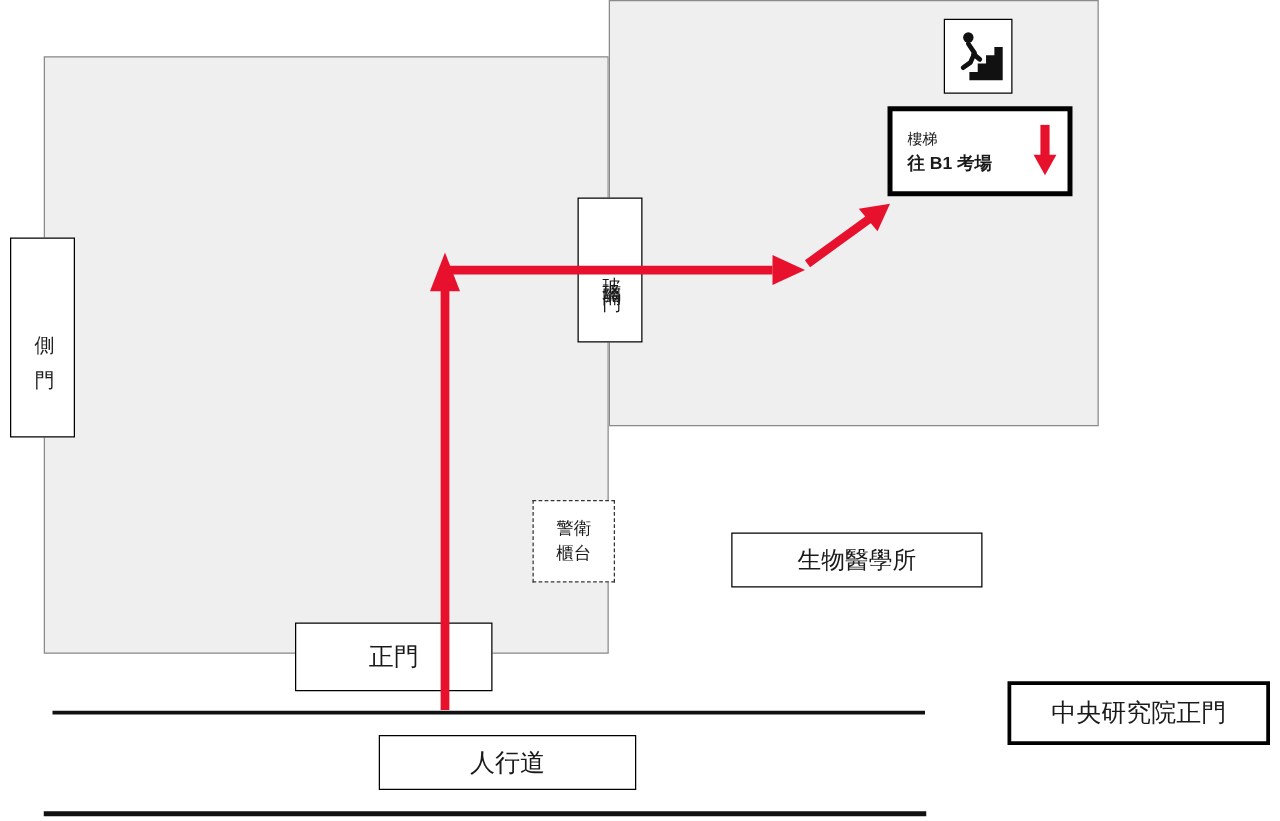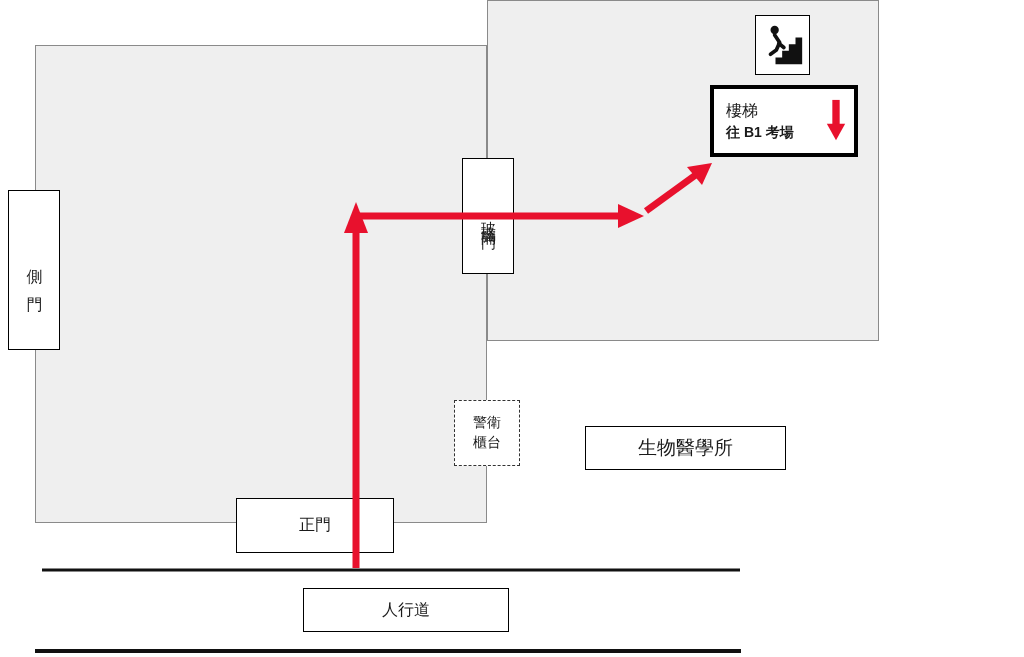--- a/index.html
+++ b/index.html
@@ -11,33 +11,33 @@
   .bldg {
     position:absolute; background:var(--bldg-fill,#efefef);
     border:1px solid var(--bldg-border,#8a8a8a); z-index:1; box-sizing:border-box;
   }
   .label-box {
     position:absolute; background:#ffffff; border:1.5px solid #000;
     display:flex; align-items:center; justify-content:center; text-align:center;
     z-index:2; box-sizing:border-box; color:#1a1a1a;
   }
   .vertical span { writing-mode:vertical-rl; text-orientation:upright; }
-  .dashed { border:1.5px dashed #333;margin-left:28px; }
+  .dashed { border:1.5px dashed #333; }
   .thick { border:3px solid #000; }
   .side-door span { letter-spacing:28px; font-size:16px; padding-top:28px; }
   .glass-door span { letter-spacing:5px; font-size:15px; padding-top:5px; }
   .guard { flex-direction:column; font-size:14px; line-height:1.4; }
   .big-label { font-size:19px; }
-  .mid-label { font-size:16px; }
+  .mid-label { font-size:20px; }
   .stairs-box {
     position:absolute; background:#fff; border:4px solid #000; z-index:2;
     box-sizing:border-box; display:flex; flex-direction:column; justify-content:center;
     padding-left:12px; gap:2px;
   }
-  .stairs-line1 { font-size:16px; }
+  .stairs-line1 { font-size:12px; }
   .stairs-line2 { font-size:14px; font-weight:bold; }
   .down-arrow-svg { position:absolute; right:7px; top:9px; }
   .icon-box {
     position:absolute; background:#fff; border:1.5px solid #000; z-index:2;
     box-sizing:border-box; display:flex; align-items:center; justify-content:center;
   }
   .overlay {
     position:absolute; left:0; top:0; z-index:3; pointer-events:none;
   }
   .road { stroke:var(--line-black,#111); }
@@ -89,20 +89,23 @@
   </div>
 
   <div class="label-box mid-label" style="left:236px; top:498px; width:158px; height:55px;">
     <span>正門</span>
   </div>
 
   <div class="label-box mid-label" style="left:268px; top:588px; width:206px; height:44px;margin-left:35px;">
     <span>人行道</span>
   </div>
 
+  <div class="label-box thick mid-label" style="left:806px; top:545px; width:210px; height:51px;">
+    <span>中央研究院正門</span>
+  </div>
 
   <svg class="overlay" viewBox="0 0 1024 657" width="1024" height="657">
     <line class="road" x1="42" y1="570" x2="740" y2="570" stroke-width="3"></line>
     <line class="road" x1="35" y1="651" x2="741" y2="651" stroke-width="4"></line>
     <g class="route">
       <line x1="356" y1="568" x2="356" y2="230"></line>
       <polygon points="344,233 368,233 356,202"></polygon>
       <line x1="356" y1="216" x2="618" y2="216"></line>
       <polygon points="618,204 618,228 644,216"></polygon>
       <line x1="646" y1="211" x2="697" y2="174"></line>

